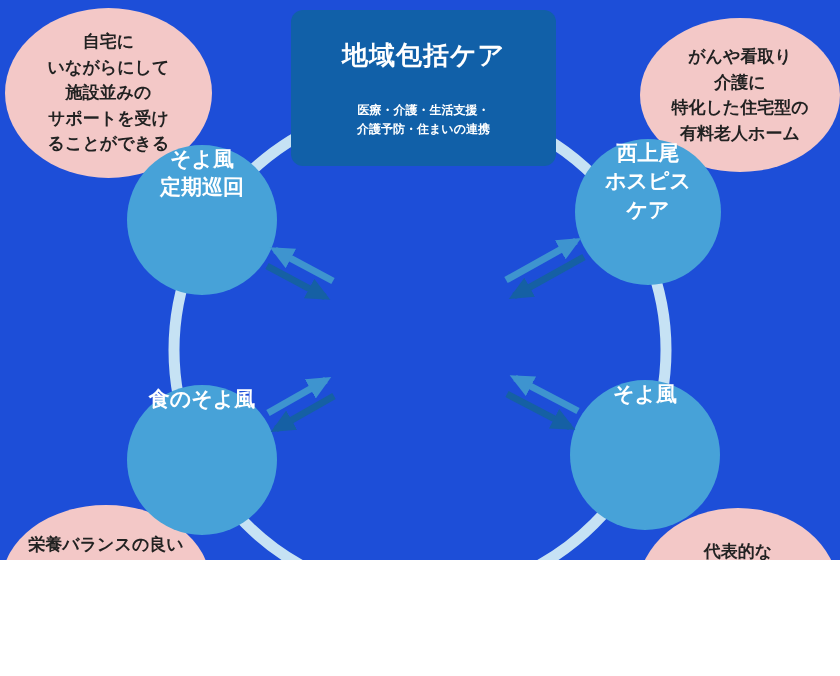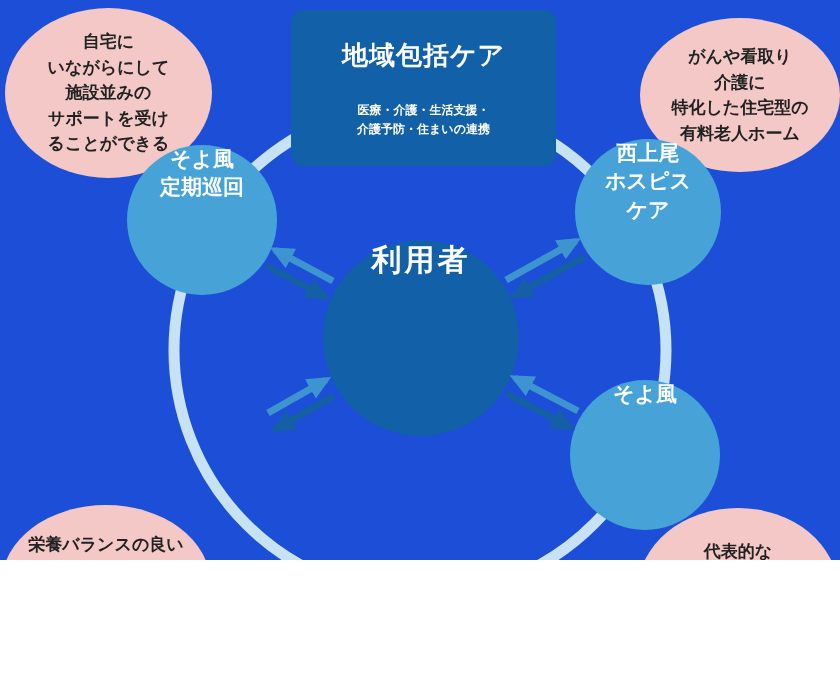--- a/index.html
+++ b/index.html
@@ -85,27 +85,27 @@
 
   <div class="node node-tl">
     <div class="txt">そよ風
 定期巡回</div>
   </div>
   <div class="node node-tr">
     <div class="txt">西上尾
 ホスピス
 ケア</div>
   </div>
+  <div class="node node-bl">
+    <div class="txt">食のそよ風</div>
+  </div>
   <div class="node node-br">
     <div class="txt">そよ風</div>
   </div>
 
-  <div class="node center-node node-center">
-    <div class="txt">利用者</div>
-  </div>
 
   <svg class="layer arrow-layer" width="840" height="676" viewBox="0 0 840 676">
     <defs>
       <marker id="mDark" markerUnits="userSpaceOnUse" markerWidth="26" markerHeight="24" refX="18" refY="11" orient="auto">
         <path d="M0,0 L24,11 L0,22 Z" fill="#1560a4"></path>
       </marker>
       <marker id="mLight" markerUnits="userSpaceOnUse" markerWidth="26" markerHeight="24" refX="18" refY="11" orient="auto">
         <path d="M0,0 L24,11 L0,22 Z" fill="#3e94cf"></path>
       </marker>
     </defs>

